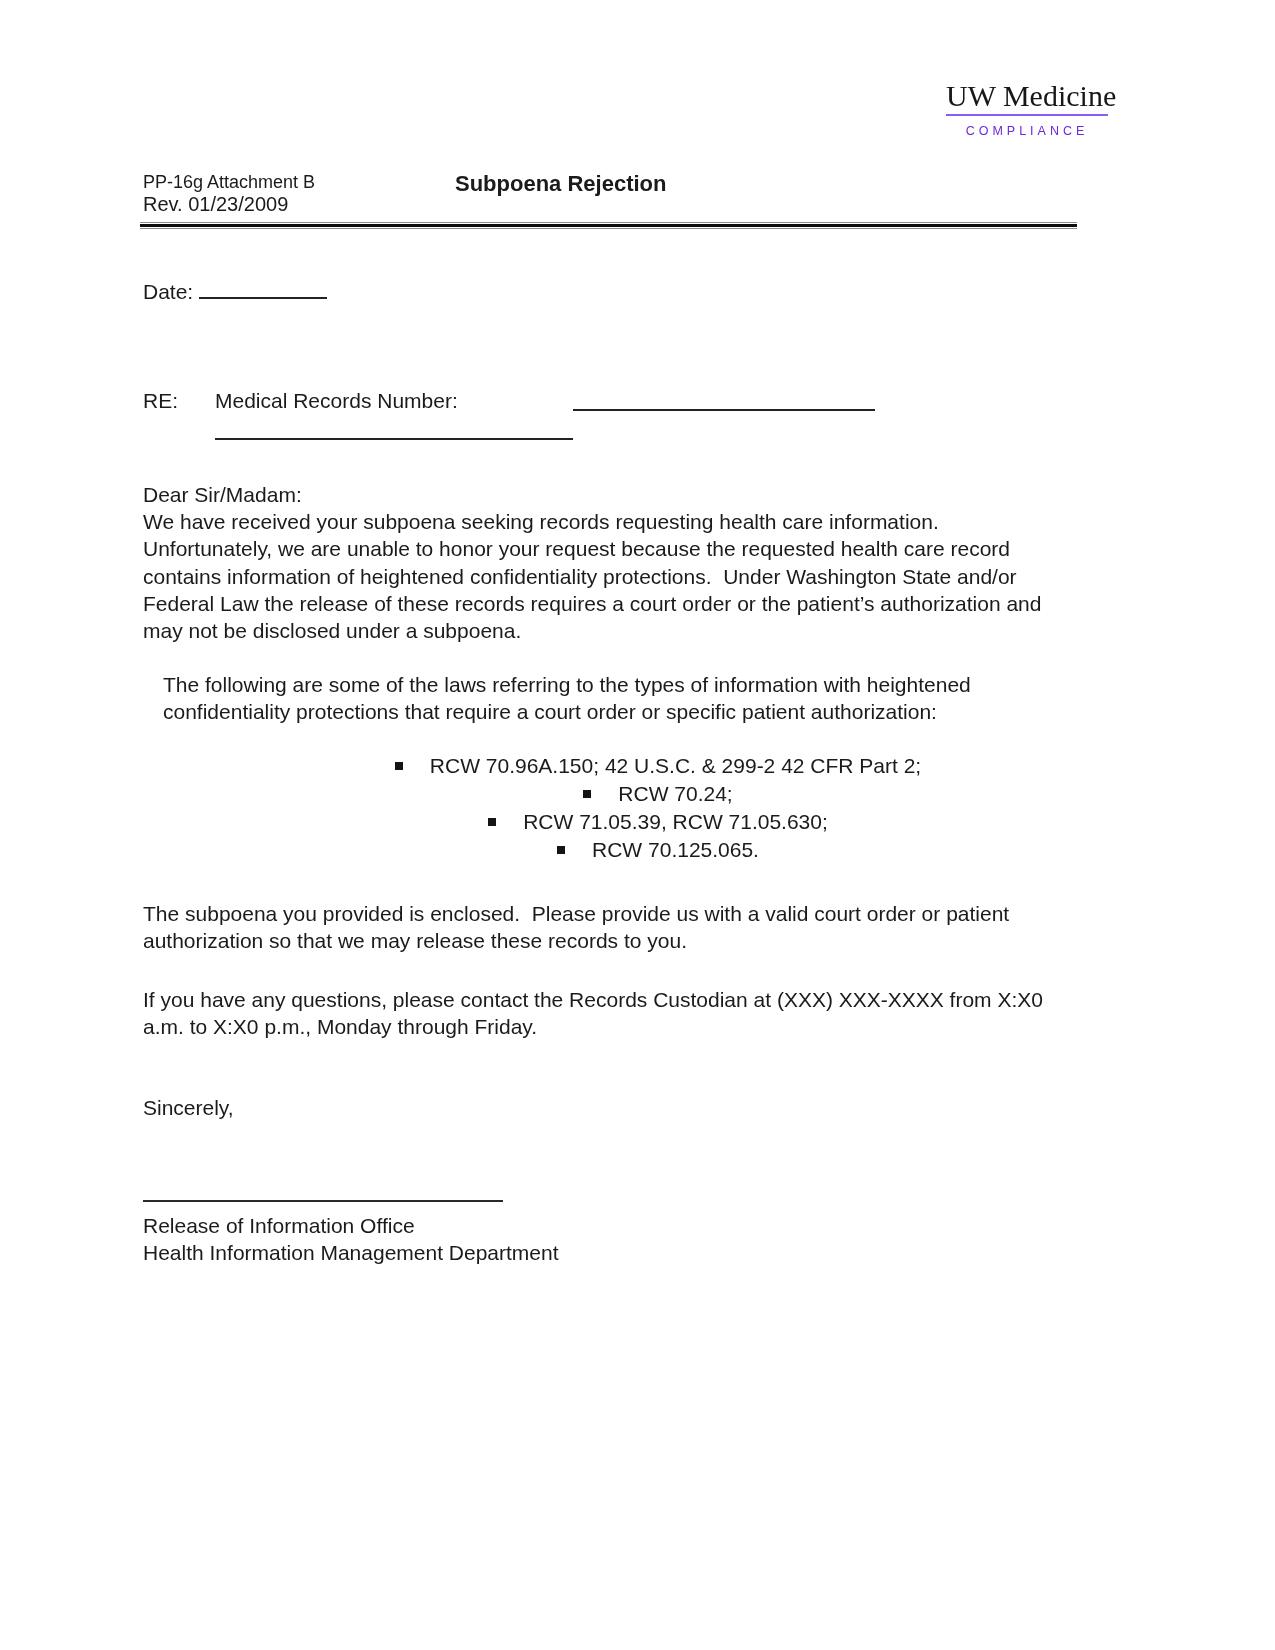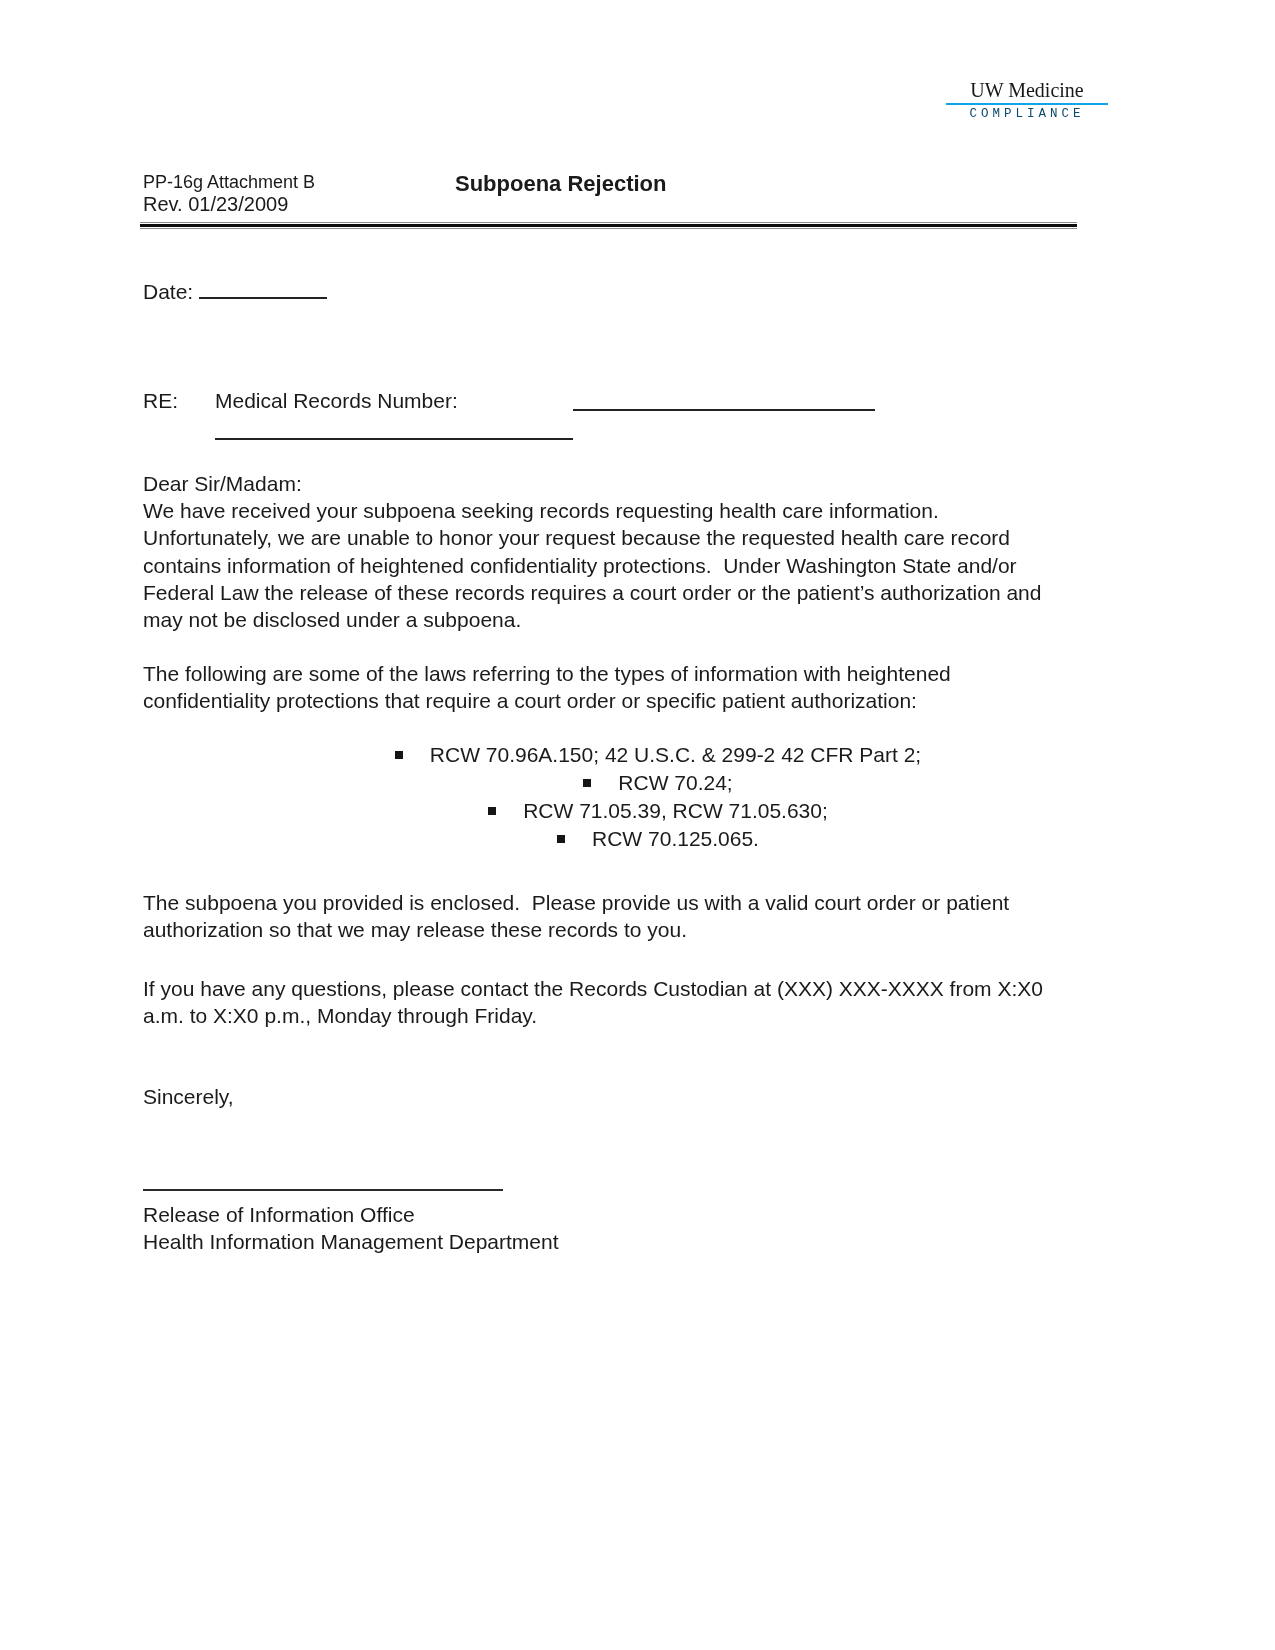--- a/index.html
+++ b/index.html
@@ -18,33 +18,33 @@
   
   .logo {
     position: absolute;
     top: 80px;
     left: 946px;
     width: 162px;
     text-align: center;
   }
   .logo-brand {
     font-family: "Liberation Serif", serif;
-    font-size: 20px;
+    font-size: 30px;
     line-height: 1.05;
     color: #171717;
     white-space: nowrap;
-    border-bottom: 2px solid #0ea5e9;
+    border-bottom: 2px solid #8b5cf6;
     padding-bottom: 2px;
   }
   .logo-sub {
-    font-family: Liberation Mono, monospace;
+    font-family: Liberation Sans, sans-serif;
     font-size: 12.5px;
     letter-spacing: 4px;
-    color: #0c4a6e;
-    margin-top: 2px;
+    color: #6d28d9;
+    margin-top: 8px;
     white-space: nowrap;
   }
 
   
   .header-row {
     display: flex;
     align-items: flex-start;
     margin-top: 94px;
   }
   .header-left { width: 312px; }
@@ -72,23 +72,23 @@
   .re-block {
     margin-top: 81px;
     display: grid;
     grid-template-columns: 72px 358px 302px;
     font-size: 21px;
     line-height: 29px;
   }
   .re-underline { border-bottom: 2px solid #222222; height: 25px; }
   .re-center { text-align: center; }
 
-  .salutation { margin-top: 30px; }
+  .salutation { margin-top: 41px; }
   .para-1 { }
-  .para-2 { margin-top: 27px; }
+  .para-2 { margin-top: 27px; margin-left: 20px; }
   .para-3 { margin-top: 36px; }
   .para-4 { margin-top: 32px; }
 
   .bullets { margin-top: 26px; }
   .bullet-item { display: flex; align-items: flex-start; justify-content: center; }
   .bullet-square {
     width: 8px; height: 8px;
     background: #151515;
     margin: 10px 27px 0 38px;
     flex: 0 0 auto;

